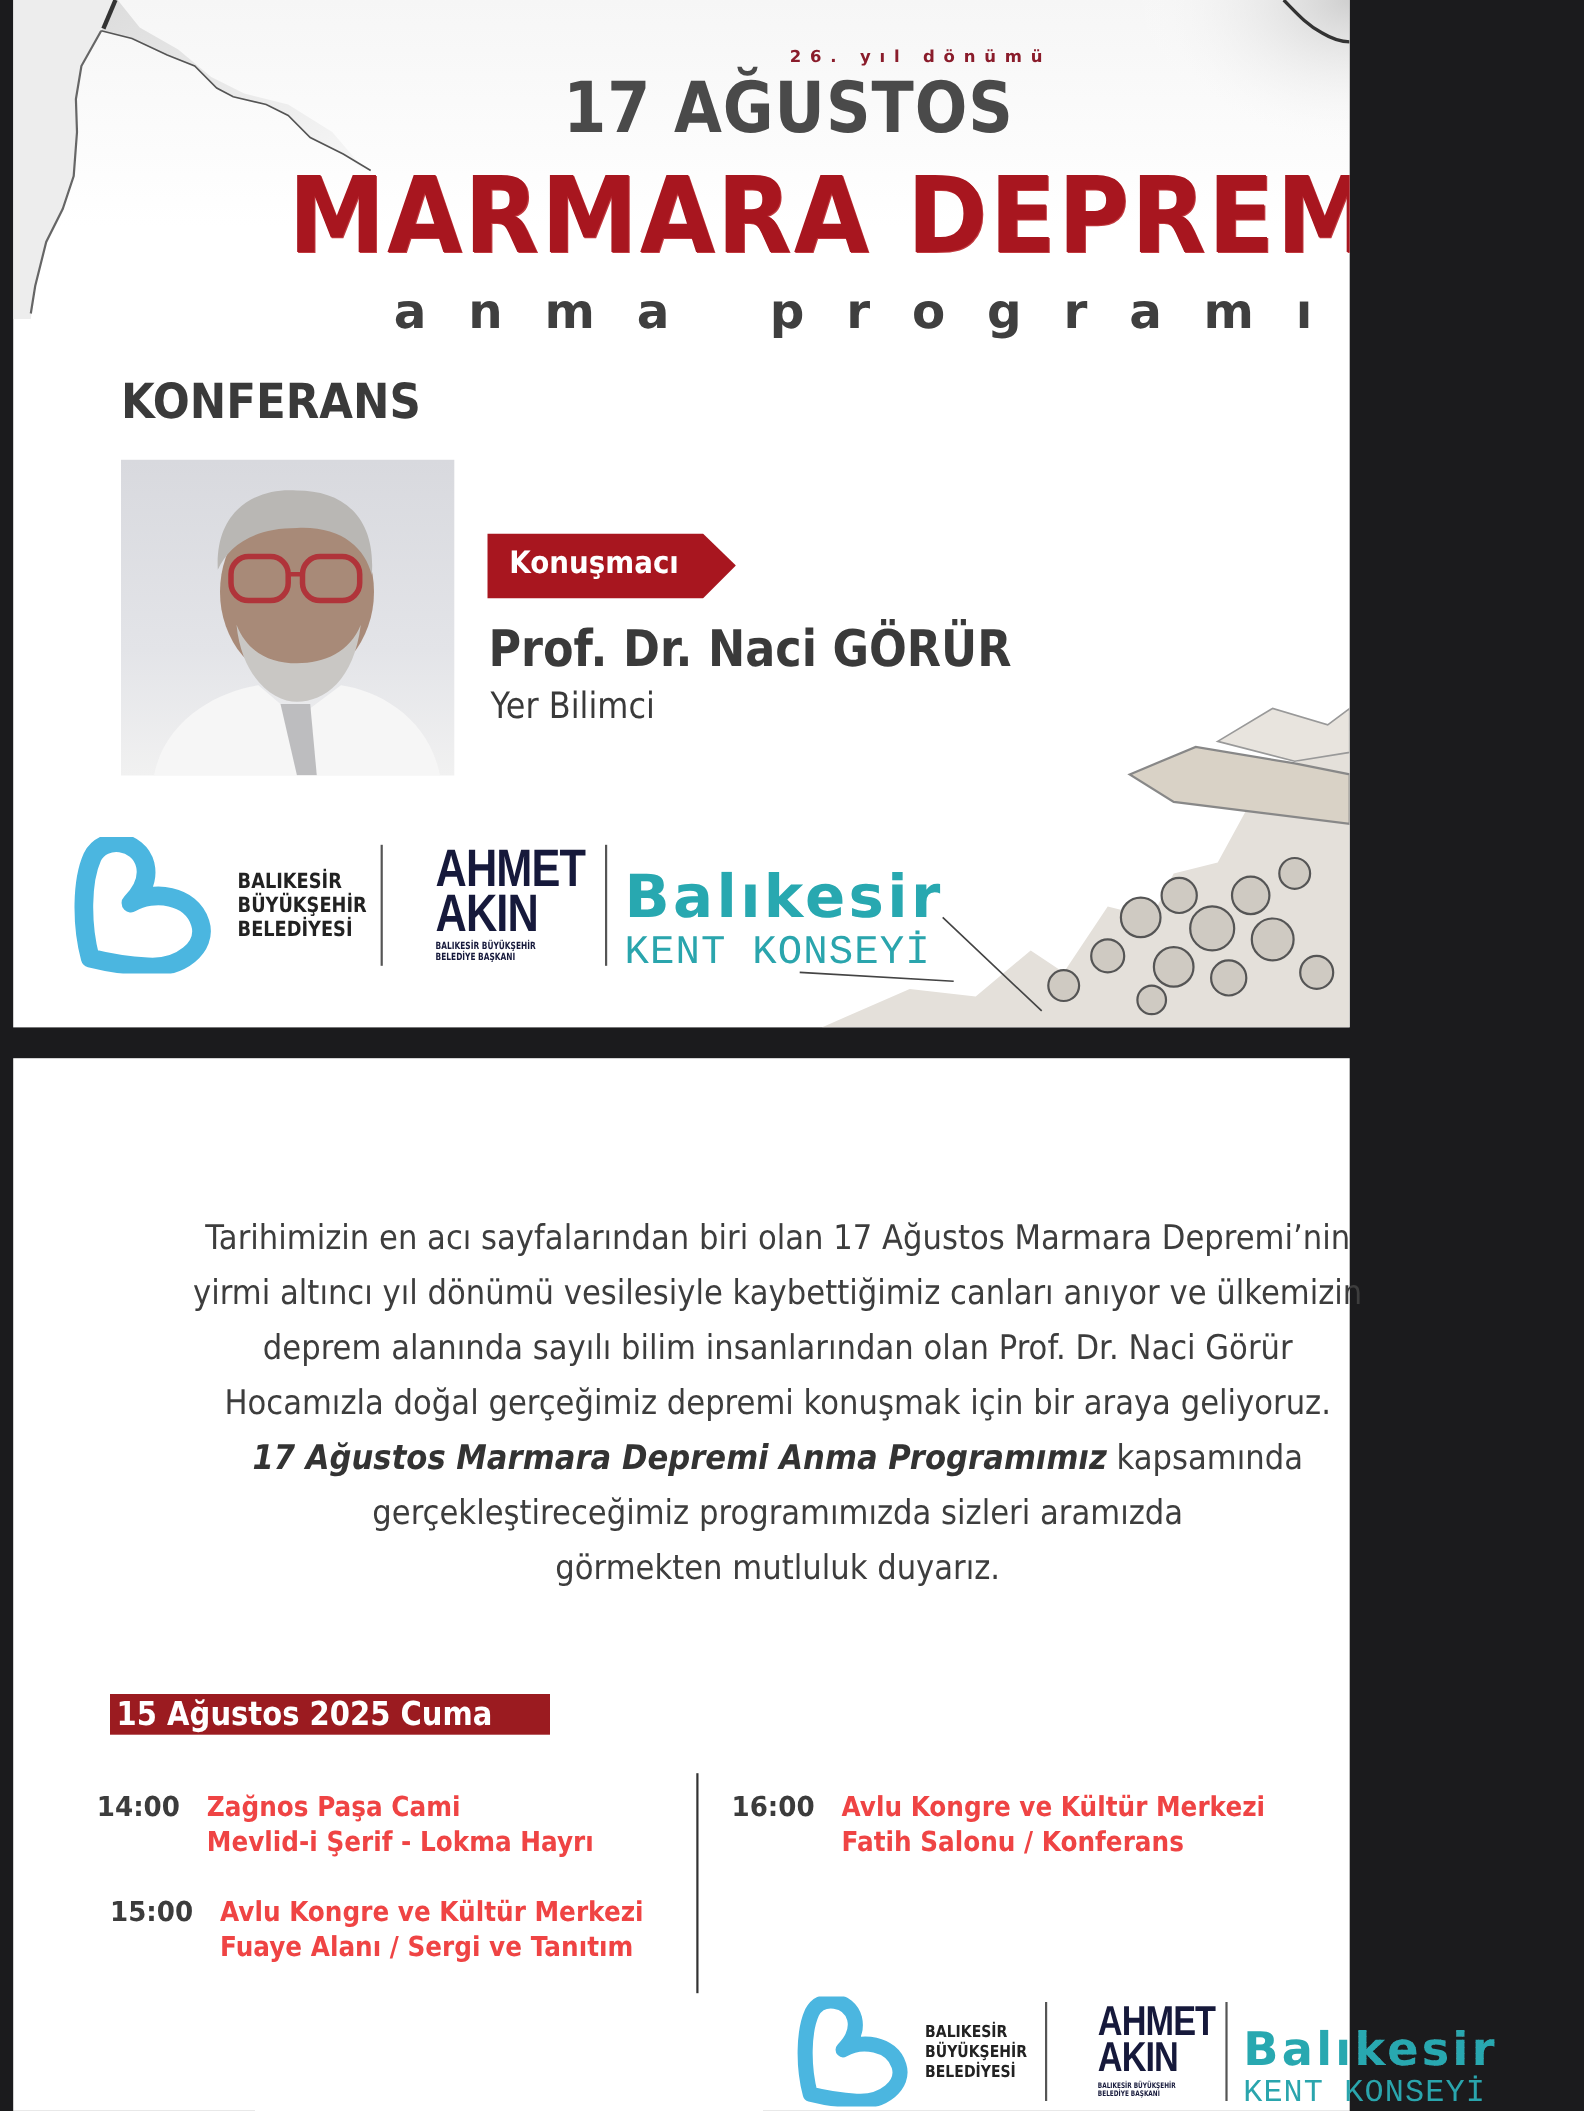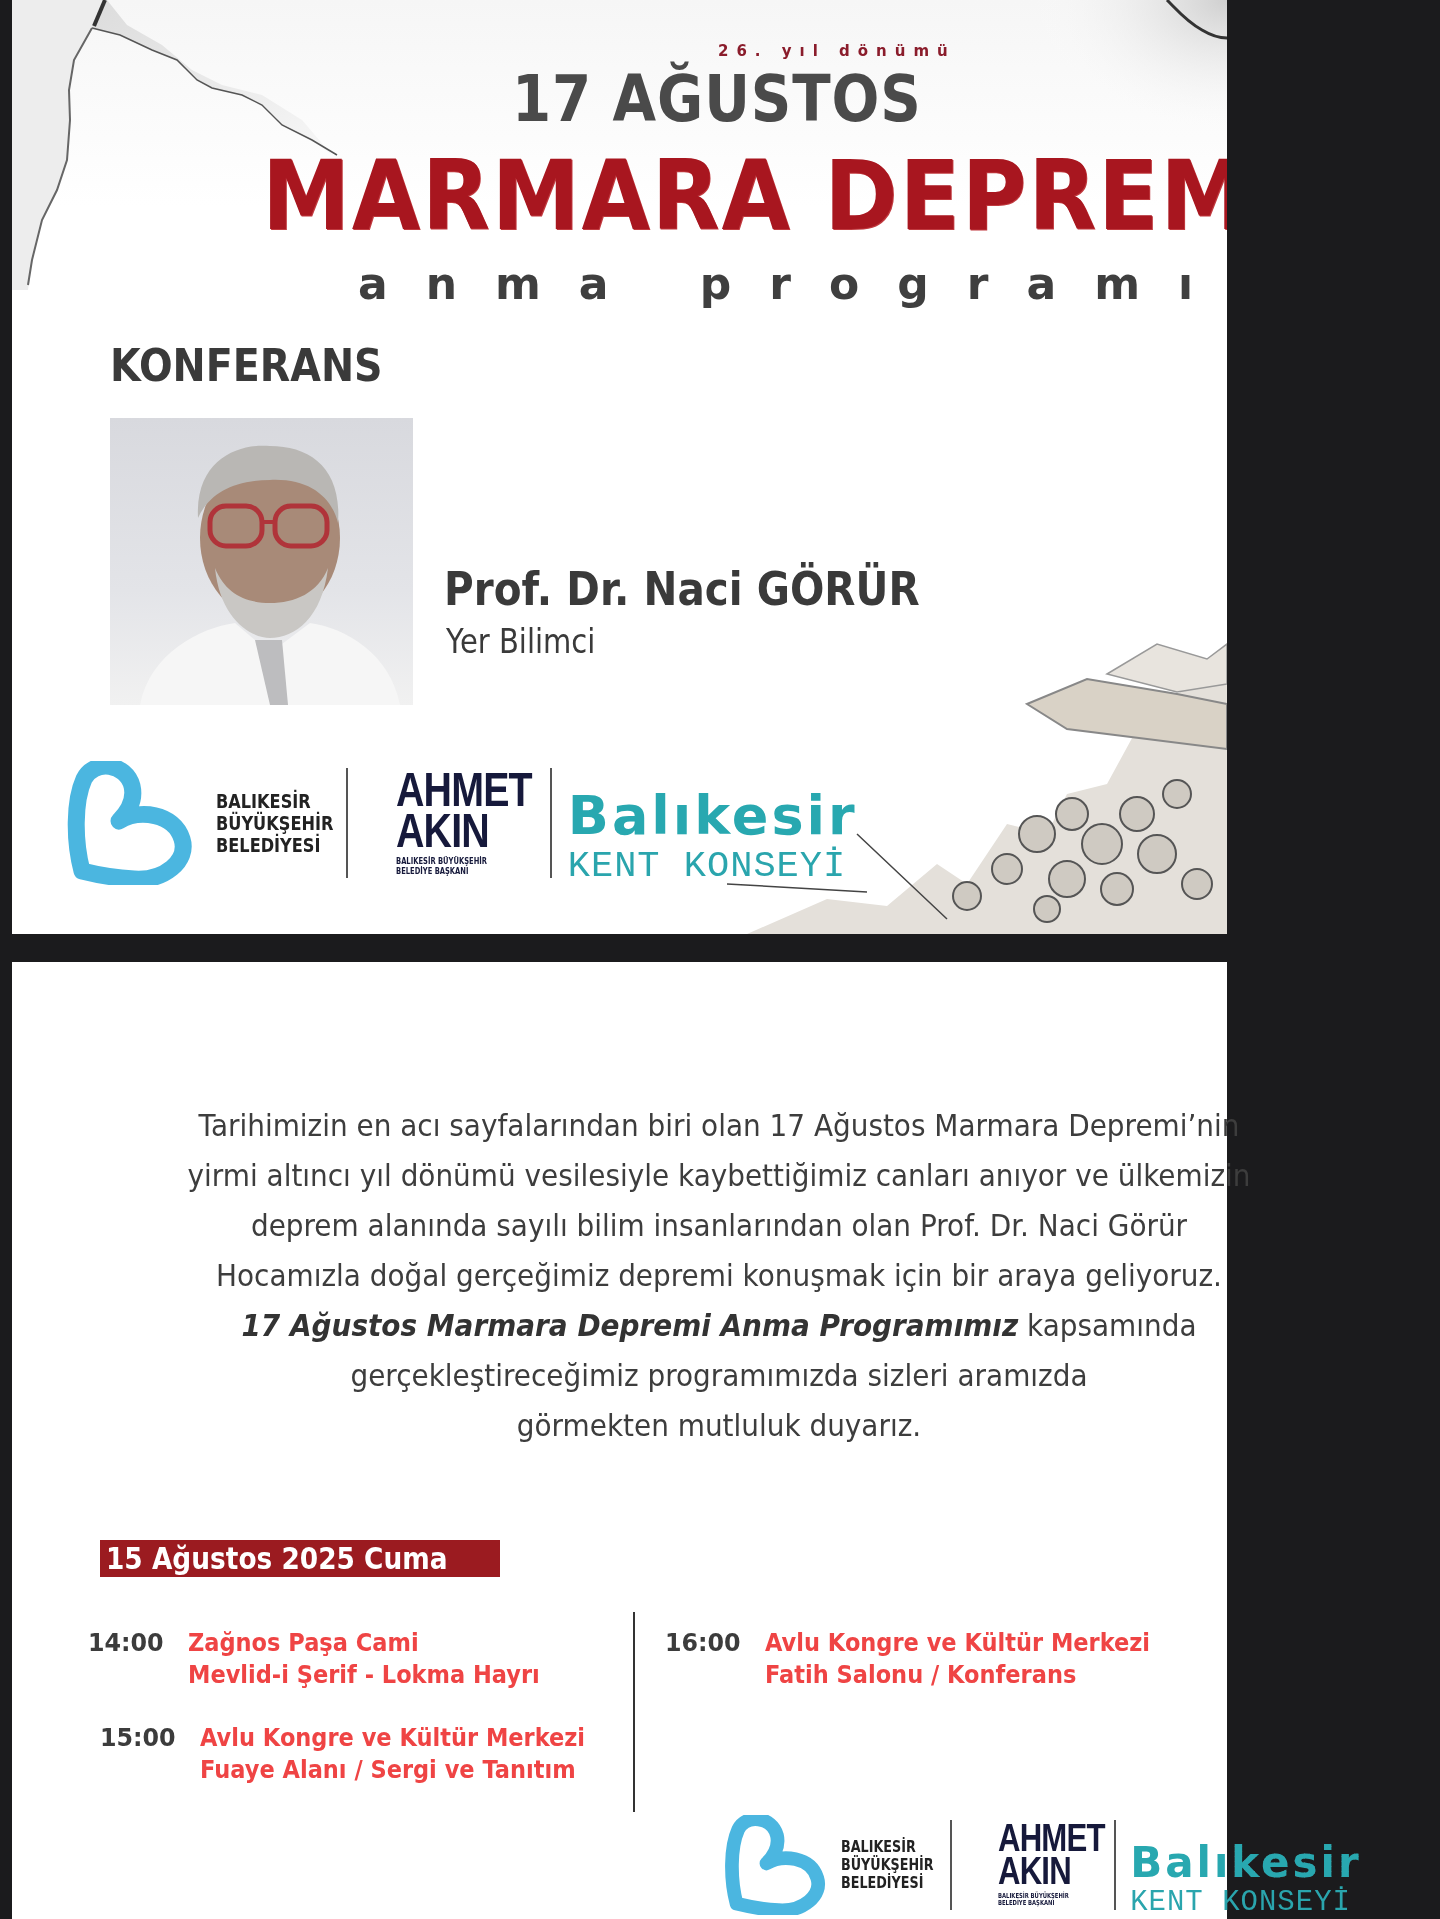--- a/index.html
+++ b/index.html
@@ -105,20 +105,26 @@
       <path d="M88,100 C85,40 130,25 160,28 C200,28 232,50 228,105 C222,80 200,60 160,62 C120,62 98,78 88,100 Z" fill="#b9b7b4"></path>
       <path d="M105,150 C110,200 140,220 160,220 C185,220 212,200 218,150 C208,175 185,185 160,185 C135,185 115,175 105,150 Z" fill="#c9c7c4"></path>
       <rect x="100" y="88" width="52" height="40" rx="16" fill="none" stroke="#b0343a" stroke-width="5"></rect>
       <rect x="165" y="88" width="52" height="40" rx="16" fill="none" stroke="#b0343a" stroke-width="5"></rect>
       <line x1="152" y1="104" x2="165" y2="104" stroke="#b0343a" stroke-width="4"></line>
       <path d="M30,287 C40,235 90,210 125,205 L160,235 L200,205 C235,210 280,235 290,287 Z" fill="#f6f6f6"></path>
       <path d="M145,222 L160,287 L178,287 L172,222 Z" fill="#bdbdbf"></path>
     </svg>
   </div>
 
+  <div class="badge">
+    <svg width="226" height="59" viewBox="0 0 226 59">
+      <path d="M0,0 L196,0 L226,29 L196,59 L0,59 Z" fill="#a8161f"></path>
+    </svg>
+    <span class="badge-label">Konuşmacı</span>
+  </div>
 
   <div class="speaker-name">Prof. Dr. Naci GÖRÜR</div>
   <div class="speaker-role">Yer Bilimci</div>
 
   <svg class="rubble" viewBox="0 0 520 300">
     <path d="M40,300 L120,265 L180,272 L230,230 L260,250 L300,190 L340,200 L360,160 L400,150 L430,95 L470,60 L520,30 L520,300 Z" fill="#e4e0da"></path>
     <path d="M320,70 L380,45 L470,60 L520,70 L520,115 L440,105 L360,95 Z" fill="#d9d2c6" stroke="#888" stroke-width="2"></path>
     <path d="M400,40 L450,10 L500,25 L520,10 L520,50 L470,58 Z" fill="#e8e4de" stroke="#999" stroke-width="1.5"></path>
     <g fill="#cfcac2" stroke="#555" stroke-width="2">
       <circle cx="330" cy="200" r="18"></circle>
@@ -162,21 +168,21 @@
     <div class="logo-divider" style="height: 110px; margin-left: -12px;"></div>
     <div class="logo-kk">
       <div class="logo-kk-top" style="font-size: 54px; line-height: 58px;">Balıkesir</div>
       <div class="logo-kk-bottom" style="font-size: 37px; line-height: 42px;">KENT KONSEYİ</div>
     </div>
   </div>
 </div>
 
 <div class="card card-bottom"></div>
 
-<div class="paragraph" style="left: 12px;">
+<div class="paragraph" style="left: 0;">
   <span class="line">Tarihimizin en acı sayfalarından biri olan 17 Ağustos Marmara Depremi’nin</span>
   <span class="line">yirmi altıncı yıl dönümü vesilesiyle kaybettiğimiz canları anıyor ve ülkemizin</span>
   <span class="line">deprem alanında sayılı bilim insanlarından olan Prof. Dr. Naci Görür</span>
   <span class="line">Hocamızla doğal gerçeğimiz depremi konuşmak için bir araya geliyoruz.</span>
   <span class="line"><b>17 Ağustos Marmara Depremi Anma Programımız</b><span> kapsamında</span></span>
   <span class="line">gerçekleştireceğimiz programımızda sizleri aramızda</span>
   <span class="line">görmekten mutluluk duyarız.</span>
 </div>
 
 <div class="date-badge">

